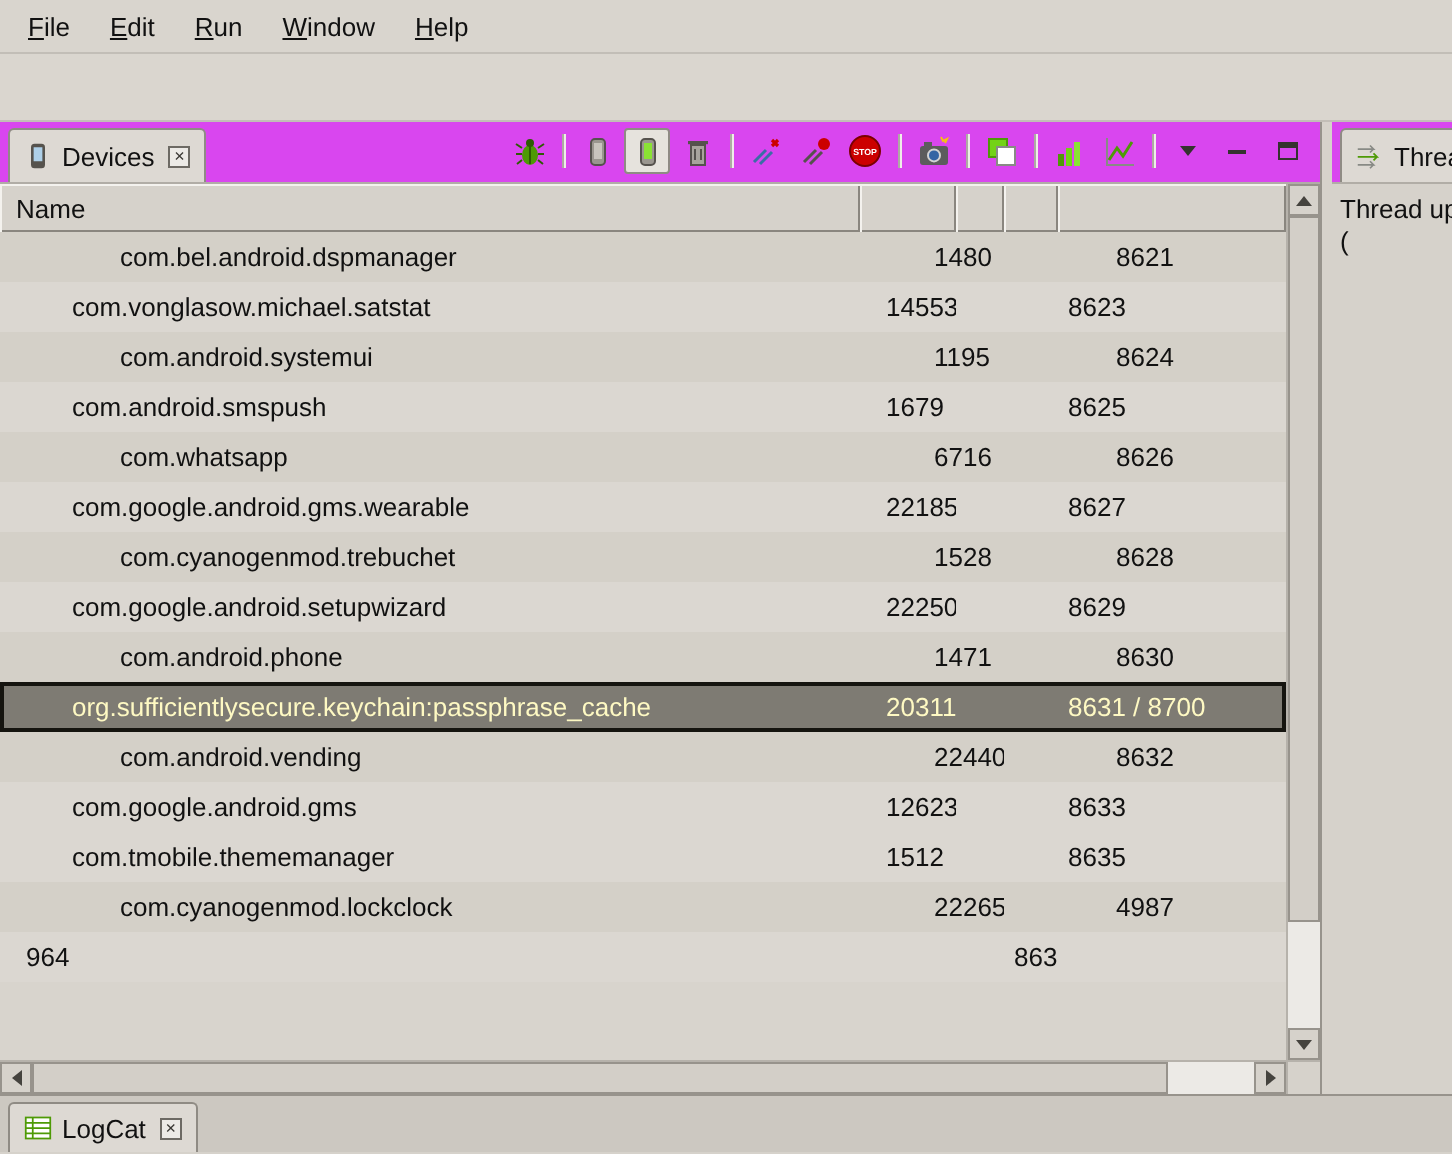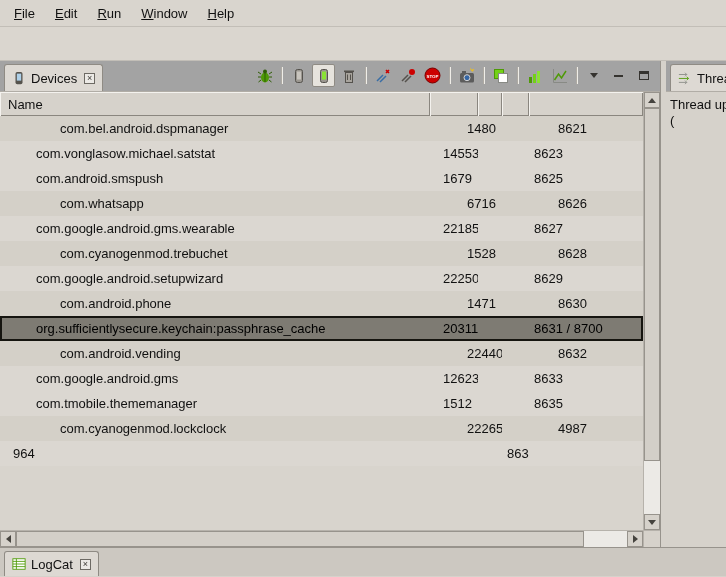--- a/index.html
+++ b/index.html
@@ -26,21 +26,21 @@
   .main { display:flex; height:486px; }
   .devices-panel {
     width:661px; display:flex; flex-direction:column;
     border-right:1px solid #97938c; background:#d6d2cb;
   }
   .sash { width:5px; background:#d6d2cb; }
   .threads-panel { flex:1; display:flex; flex-direction:column; overflow:hidden; }
 
   
   .tabstrip {
-    height:31px; background:#a3a3a3; border-bottom:1px solid #b1ada6;
+    height:31px; background:#d946ef; border-bottom:1px solid #b1ada6;
     display:flex; align-items:flex-end; position:relative; flex-shrink:0;
   }
   .tab {
     height:27px; display:flex; align-items:center; gap:5px;
     padding:0 7px; margin-left:4px; white-space:nowrap;
     background:#ddd9d3; border:1px solid #8f8b84; border-bottom:none;
     border-radius:3px 3px 0 0;
   }
   .tab-close {
     width:11px; height:11px; margin-left:2px;
@@ -75,21 +75,21 @@
     height:25px; display:grid; grid-template-columns:430px 48px 24px 27px 1fr;
     align-items:center;
   }
   .row.even { background:#d4d0c8;padding-left:24px; }
   .row.odd  { background:#dbd7d1; }
   .cell { overflow:hidden; white-space:nowrap; }
   .cell-name { padding-left:36px; }
   .cell-pid  { padding-left:13px; }
   .cell-port { padding-left:5px; }
   .row.selected {
-    background:#7e7b73; color:#000000;
+    background:#7e7b73; color:#fef9c3;
     outline:2px solid #15140f; outline-offset:-2px;
   }
 
   
   .vscroll { width:17px; background:#eceae6; border-left:1px solid #b6b2ab; display:flex; flex-direction:column; flex-shrink:0; }
   .sbtn { height:16px; width:100%; background:#d6d2cb; border:1px solid #97938c; display:flex; align-items:center; justify-content:center; flex-shrink:0; }
   .sbtn.h { width:16px; height:100%; }
   .arr-up { width:0;height:0;border-left:4px solid transparent;border-right:4px solid transparent;border-bottom:5px solid #45433e; }
   .arr-dn { width:0;height:0;border-left:4px solid transparent;border-right:4px solid transparent;border-top:5px solid #45433e; }
   .arr-lf { width:0;height:0;border-top:4px solid transparent;border-bottom:4px solid transparent;border-right:5px solid #45433e; }
@@ -251,20 +251,27 @@
     <div class="cell"></div>
     <div class="cell cell-port">8621</div>
   </div>
             <div class="row odd">
     <div class="cell cell-name">com.vonglasow.michael.satstat</div>
     <div class="cell cell-pid">14553</div>
     <div class="cell"></div>
     <div class="cell"></div>
     <div class="cell cell-port">8623</div>
   </div>
+            <div class="row even">
+    <div class="cell cell-name">com.android.systemui</div>
+    <div class="cell cell-pid">1195</div>
+    <div class="cell"></div>
+    <div class="cell"></div>
+    <div class="cell cell-port">8624</div>
+  </div>
             <div class="row odd">
     <div class="cell cell-name">com.android.smspush</div>
     <div class="cell cell-pid">1679</div>
     <div class="cell"></div>
     <div class="cell"></div>
     <div class="cell cell-port">8625</div>
   </div>
             <div class="row even">
     <div class="cell cell-name">com.whatsapp</div>
     <div class="cell cell-pid">6716</div>

